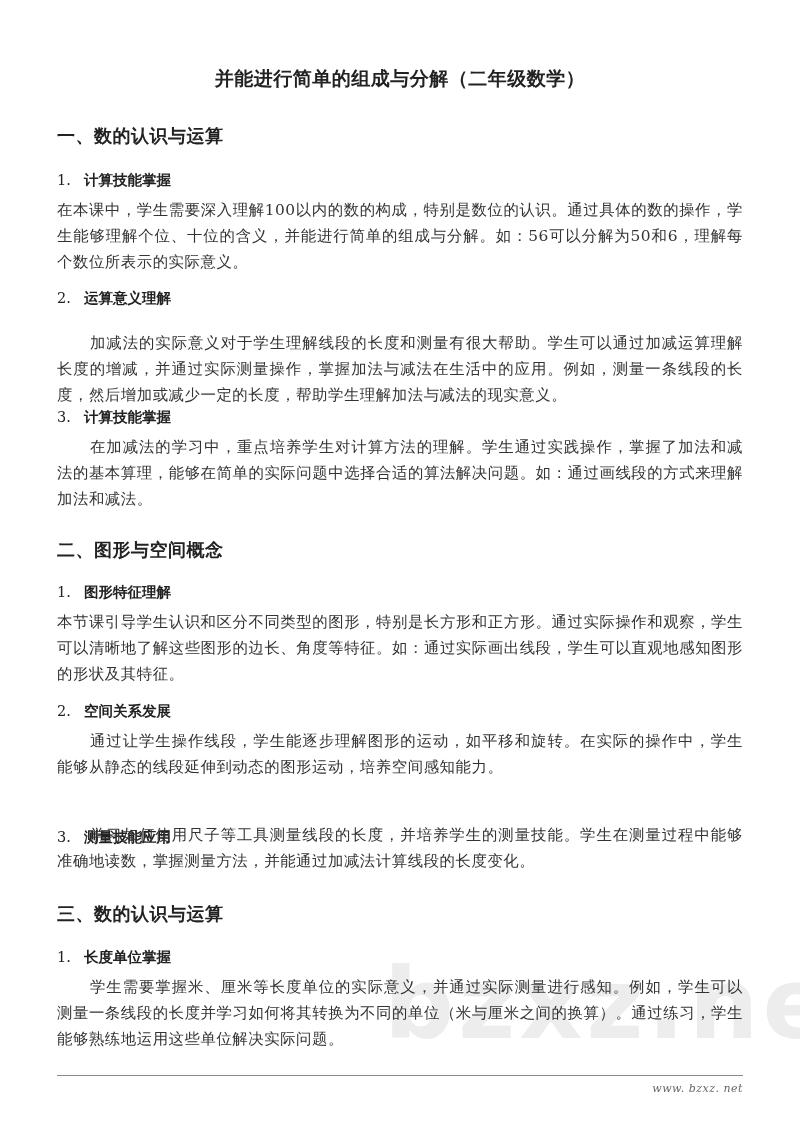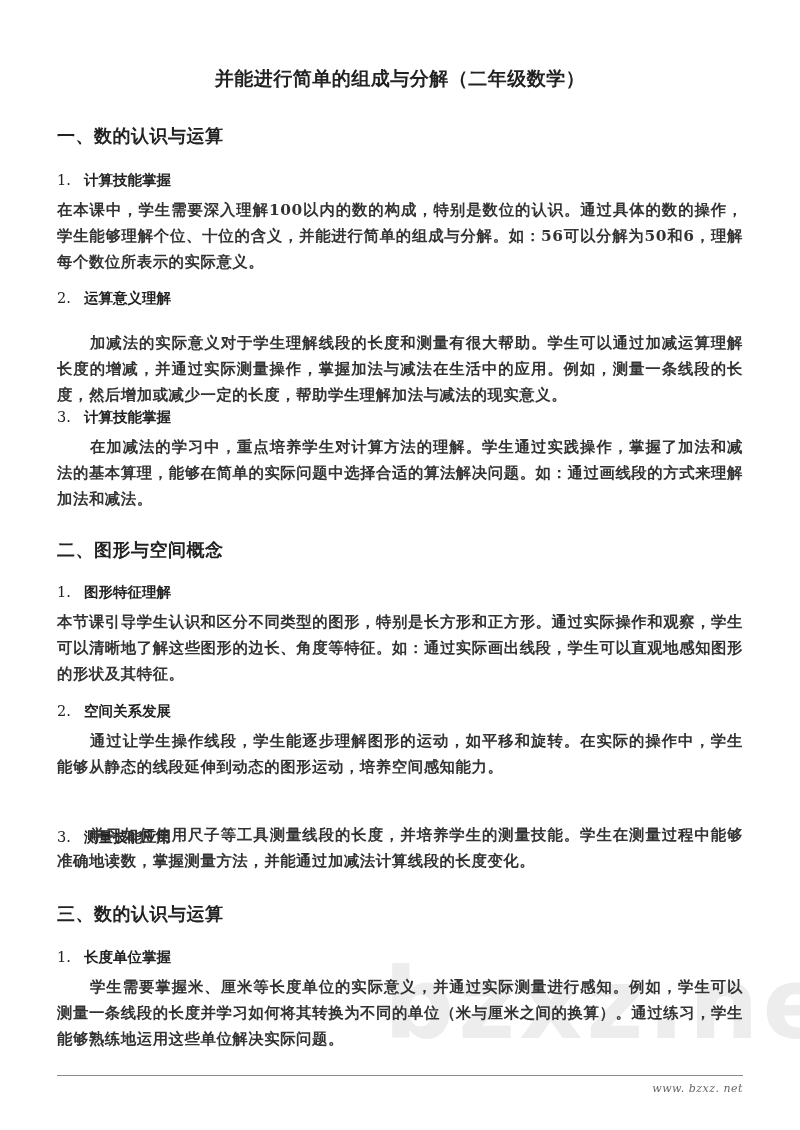--- a/index.html
+++ b/index.html
@@ -62,21 +62,20 @@
     .para {
       position: absolute;
       left: 0;
       width: 686px;
       font-size: 15.4px;
       line-height: 26px;
       color: #333;
       margin: 0;
       text-align: justify;
       letter-spacing: 0.55px;
-      font-weight: bold;
     }
     .para.indent {
       text-indent: 33px;
     }
     .footer-rule {
       position: absolute;
       left: 57px;
       top: 1075px;
       width: 686px;
       height: 0;

